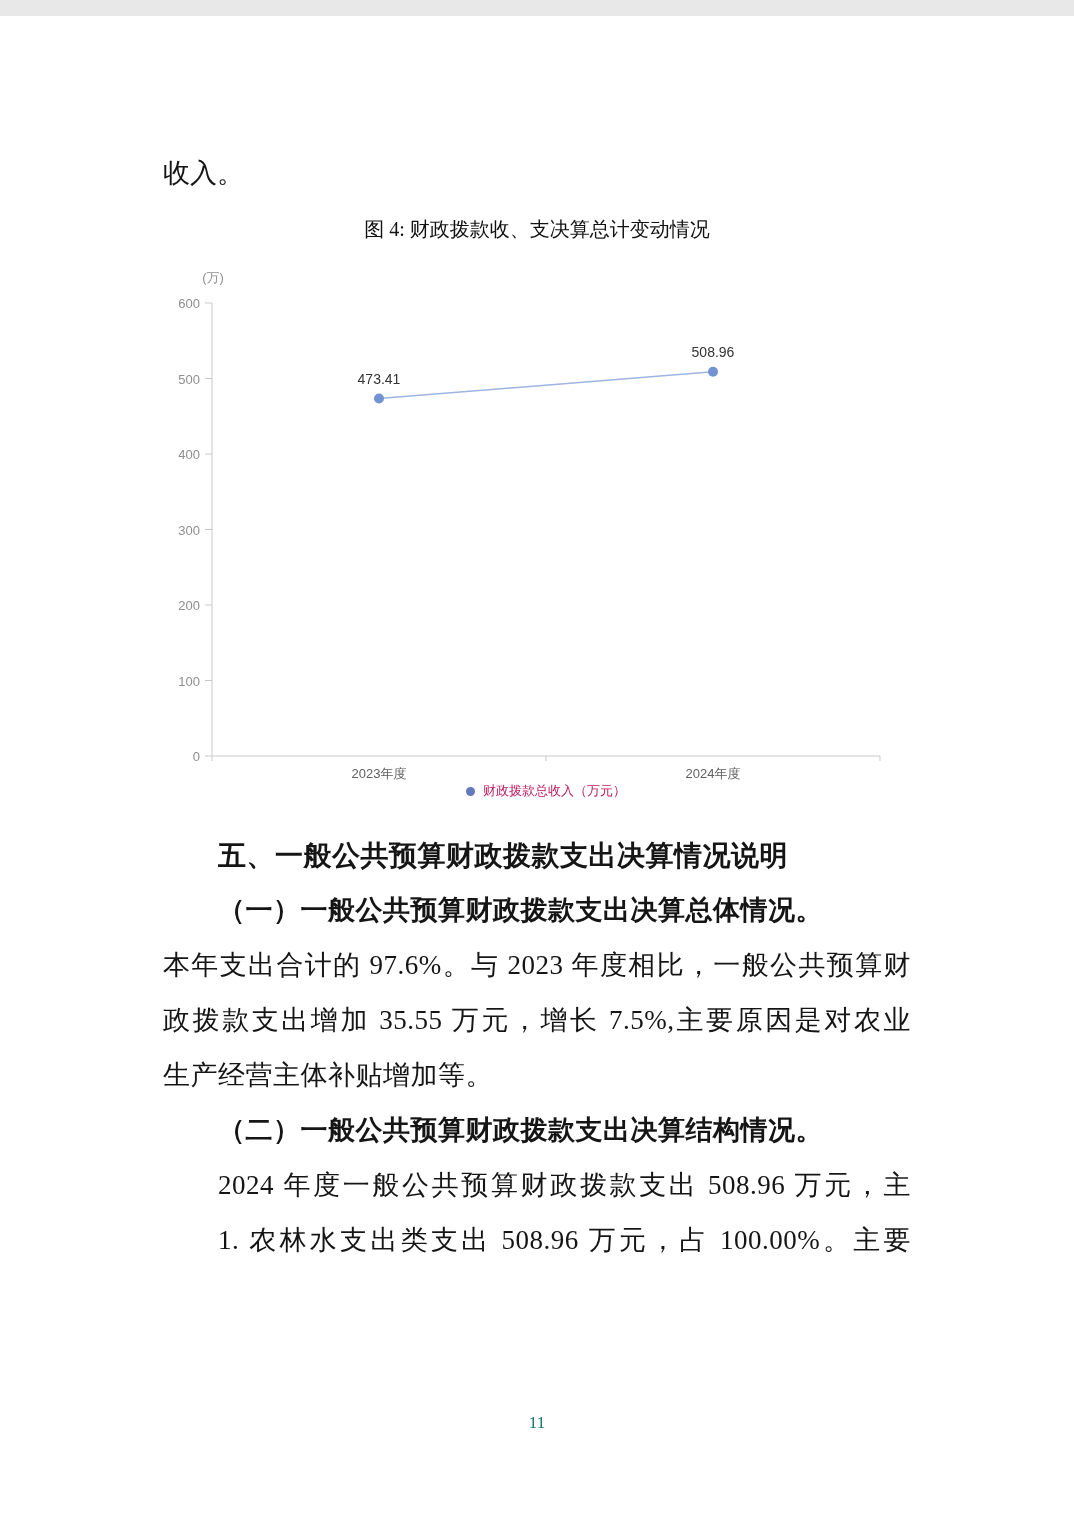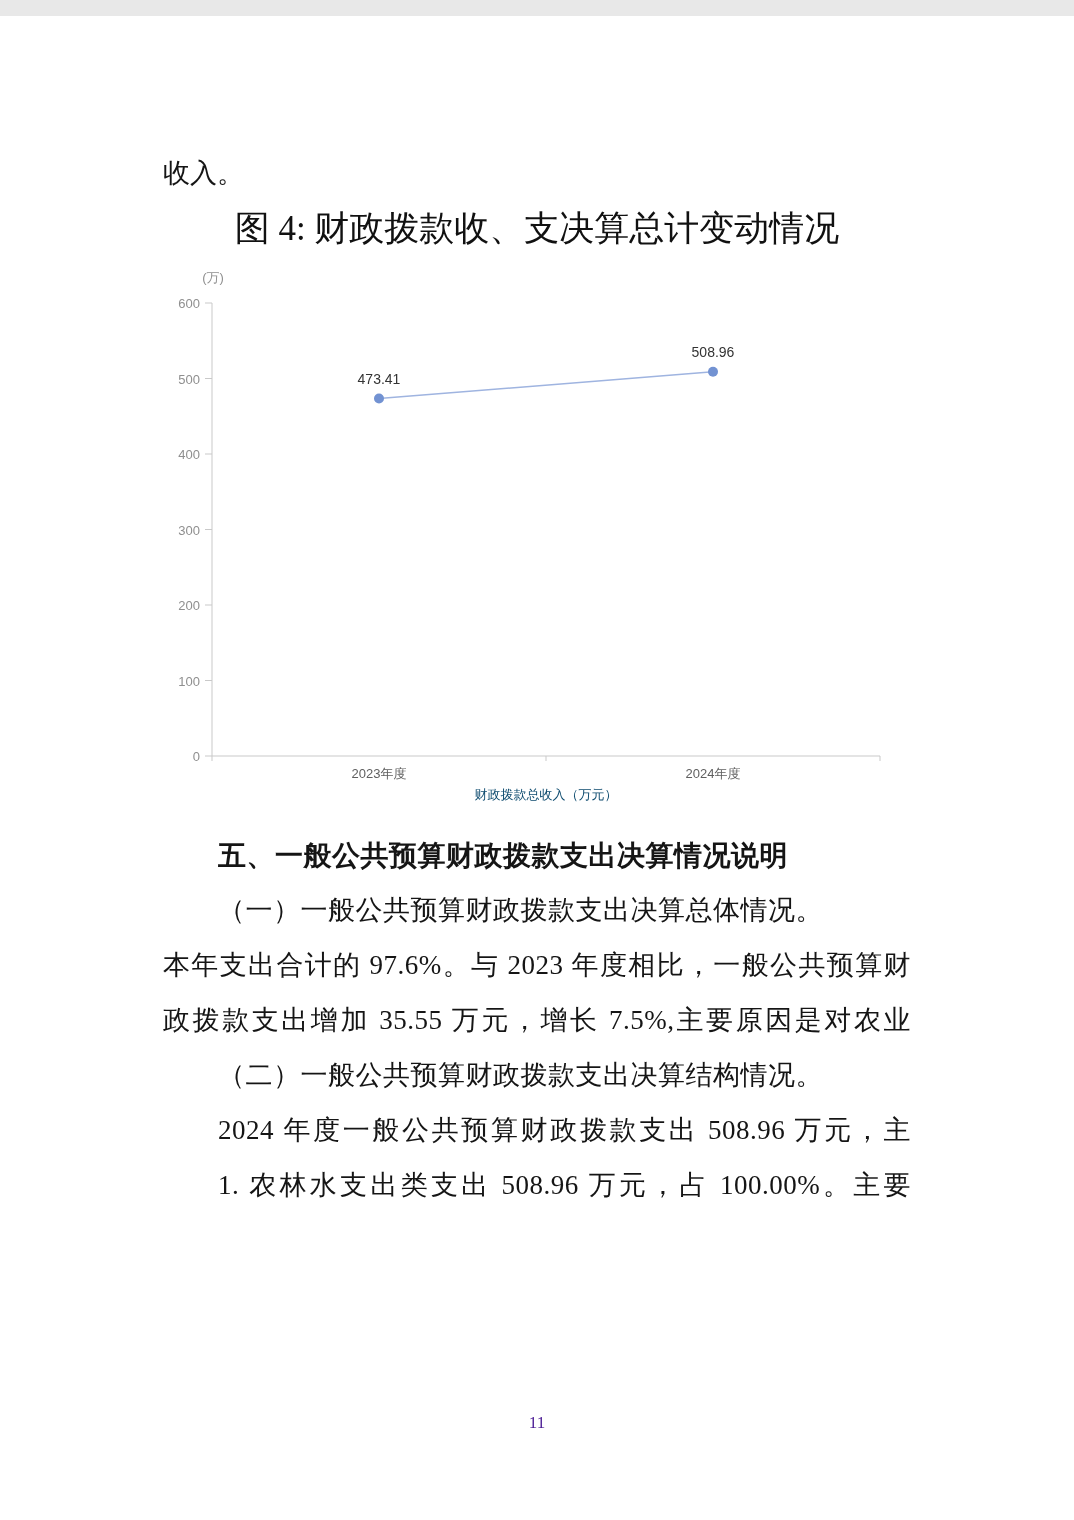--- a/index.html
+++ b/index.html
@@ -7,48 +7,48 @@
     position:relative; width:1074px; height:1520px; margin:16px auto;
     background:#ffffff; overflow:hidden;
     font-family:"Liberation Serif","DejaVu Serif",serif; color:#151515;
   }
   .intro {
     position:absolute; left:163px; top:130px; width:748px;
     font-size:27px; line-height:55px;
   }
   .fig-title {
     position:absolute; left:163px; top:190px; width:748px;
-    text-align:center; font-size:35px; line-height:46px; color:#111;
+    text-align:center; font-size:20px; line-height:46px; color:#111;
   }
   .chart {
     position:absolute; left:0; top:240px; width:1074px; height:560px;
     font-family:"Liberation Sans","DejaVu Sans",sans-serif;
   }
   .chart svg { position:absolute; left:0; top:0; }
   .legend {
     position:absolute; left:212px; top:523px; width:668px; height:24px;
     display:flex; justify-content:center; align-items:center; gap:8px;
-    font-size:13px; color:#0c4a6e;flex-direction:column;
+    font-size:13px; color:#be185d;
   }
   .legend .dot { width:9px; height:9px; border-radius:50%; display:inline-block; }
   .textcol {
     position:absolute; left:163px; top:812px; width:748px;
     font-size:27px; line-height:55px; letter-spacing:0.5px;
   }
   .l { height:55px; overflow:hidden; }
   .j { text-align:justify; text-align-last:justify; text-justify:inter-character; }
   .ind { text-indent:55px; }
   .h1 {
     font-family:Liberation Serif, serif;
     font-weight:700; font-size:28px;
   }
-  .sub { font-weight:400; }
+  .sub { font-weight:700; }
   .pageno {
     position:absolute; left:0; top:1397px; width:1074px;
-    text-align:center; font-size:17px; color:#4c1d95;
+    text-align:center; font-size:17px; color:#0f766e;
   }
 </style>
 </head>
 <body>
 
 <div class="page">
 
   <div class="intro">收入。</div>
 
   <div class="fig-title">图 4: 财政拨款收、支决算总计变动情况</div>
@@ -87,20 +87,21 @@
       <span class="dot" id="legend-dot" style="background: rgb(100, 120, 188);"></span>
       <span>财政拨款总收入（万元）</span>
     </div>
   </div>
 
   <div class="textcol">
     <div class="l h1 ind">五、一般公共预算财政拨款支出决算情况说明</div>
     <div class="l sub ind">（一）一般公共预算财政拨款支出决算总体情况。</div>
     <div class="l j">本年支出合计的 97.6%。与 2023 年度相比，一般公共预算财</div>
     <div class="l j">政拨款支出增加 35.55 万元，增长 7.5%,主要原因是对农业</div>
+    <div class="l">生产经营主体补贴增加等。</div>
     <div class="l sub ind">（二）一般公共预算财政拨款支出决算结构情况。</div>
     <div class="l j ind">2024 年度一般公共预算财政拨款支出 508.96 万元，主</div>
     <div class="l j ind">1.  农林水支出类支出 508.96 万元，占 100.00%。主要</div>
   </div>
 
   <div class="pageno">11</div>
 
 </div>
 
 </body></html>

